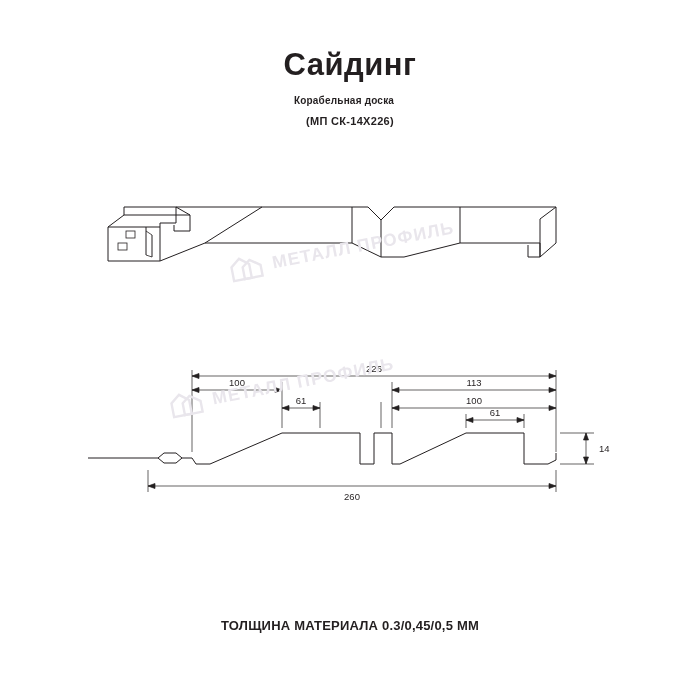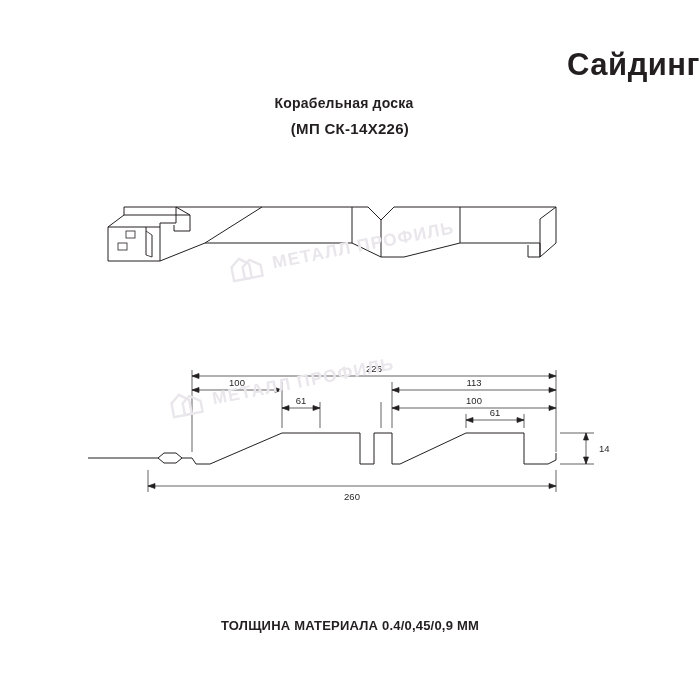--- a/index.html
+++ b/index.html
@@ -25,30 +25,29 @@
     left: 0;
     width: 700px;
     text-align: center;
   }
   .title {
     font-size: 31px;
     font-weight: bold;
     letter-spacing: 0.5px;
     margin: 0;
     line-height: 1.1;
-    text-align: right;
   }
   .subtitle {
-    font-size: 14px;
+    font-size: 10px;
     font-weight: bold;
     margin: 13px 12px 0 0;
     letter-spacing: 0.2px;
   }
   .code {
-    font-size: 15px;
+    font-size: 11px;
     font-weight: bold;
     margin: 9px 0 16px 0;
     letter-spacing: 0.3px;
   }
   
   .footer {
     position: absolute;
     top: 618px;
     left: 0;
     width: 700px;
@@ -267,16 +266,16 @@
 
   <div class="wm wm2">
     <svg width="34" height="26" viewBox="0 0 34 26">
       <path d="M2 24 L2 10 L11 3 L20 10 L20 24 Z" fill="none" stroke="#e9e6ec" stroke-width="2.4"></path>
       <path d="M13 24 L13 12 L21 6 L31 13 L31 24 Z" fill="none" stroke="#e9e6ec" stroke-width="2.4"></path>
     </svg>
     <span class="wmtext">МЕТАЛЛ ПРОФИЛЬ</span>
   </div>
 
   <div class="footer">
-    <span>ТОЛЩИНА МАТЕРИАЛА 0.4/0,45/0,9 ММ</span>
+    <span>ТОЛЩИНА МАТЕРИАЛА 0.3/0,45/0,5 ММ</span>
   </div>
 
 </div>
 
 </body></html>

